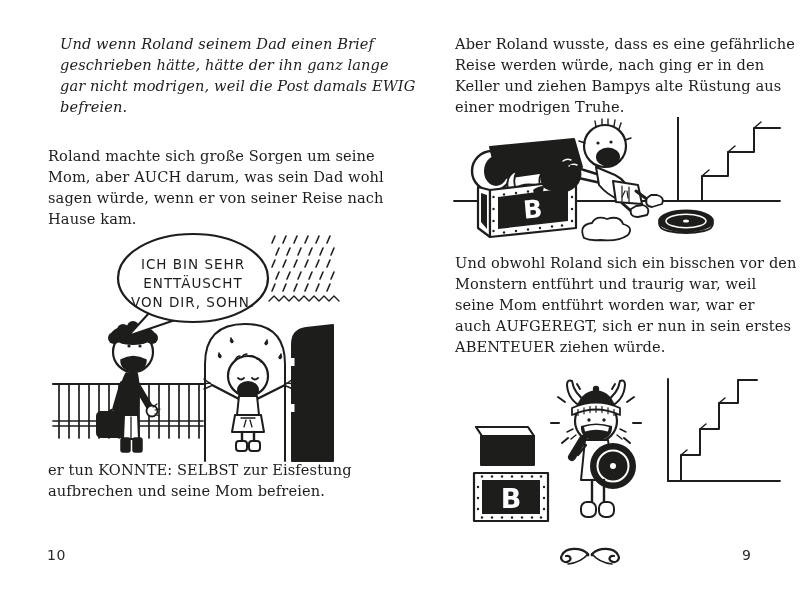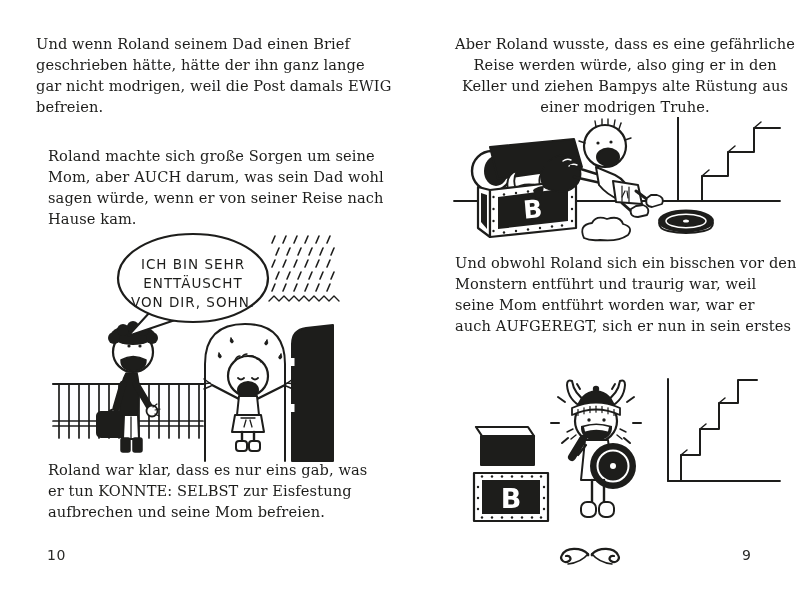--- a/index.html
+++ b/index.html
@@ -12,21 +12,21 @@
   svg text.bubble{font-family:"DejaVu Sans", sans-serif;font-weight:500;}
   svg text.chestB{font-family:"DejaVu Sans", sans-serif;font-weight:bold;}
 </style>
 </head>
 <body>
 
 <div class="spread">
 
   <section>
 
-    <div class="para" style="left:36px;top:33px;">
+    <div class="para" style="left:60px;top:33px;font-style:italic;">
       <span class="tline">Und wenn Roland seinem Dad einen Brief</span>
       <span class="tline">geschrieben hätte, hätte der ihn ganz lange</span>
       <span class="tline">gar nicht modrigen, weil die Post damals EWIG</span>
       <span class="tline">befreien.</span>
     </div>
 
     <div class="para" style="left:48px;top:145px;">
       <span class="tline">Roland machte sich große Sorgen um seine</span>
       <span class="tline">Mom, aber AUCH darum, was sein Dad wohl</span>
       <span class="tline">sagen würde, wenn er von seiner Reise nach</span>
@@ -171,33 +171,32 @@
       <g>
         <path d="M105,80 L83,104 L136,86 Z" fill="#ffffff" stroke-width="2"></path>
         <ellipse cx="148" cy="46" rx="75" ry="44" fill="#ffffff" stroke-width="2.2"></ellipse>
         <text class="bubble" x="148" y="37" text-anchor="middle" font-size="13.5" letter-spacing="1" fill="#1d1d1b" stroke="none">ICH BIN SEHR</text>
         <text class="bubble" x="148" y="56" text-anchor="middle" font-size="13.5" letter-spacing="1" fill="#1d1d1b" stroke="none">ENTTÄUSCHT</text>
         <text class="bubble" x="148" y="75" text-anchor="middle" font-size="13.5" letter-spacing="1" fill="#1d1d1b" stroke="none">VON DIR, SOHN.</text>
       </g>
     </svg>
 
     <div class="para" style="left:48px;top:459px;">
-      <span class="tline">Roland war klar, dass es nur eins gab, was</span>
       <span class="tline">er tun KONNTE: SELBST zur Eisfestung</span>
       <span class="tline">aufbrechen und seine Mom befreien.</span>
     </div>
 
     <div class="pagenum" style="left:47px;top:547px;">10</div>
   </section>
 
   <section>
 
-    <div class="para" style="left:455px;top:33px;text-align:center;">
+    <div class="para" style="left:455px;top:33px;">
       <span class="tline">Aber Roland wusste, dass es eine gefährliche</span>
-      <span class="tline">Reise werden würde, also ging er in den</span>
+      <span class="tline">Reise werden würde, nach ging er in den</span>
       <span class="tline">Keller und ziehen Bampys alte Rüstung aus</span>
       <span class="tline">einer modrigen Truhe.</span>
     </div>
 
     <svg class="illo" style="left:450px;top:117px;" width="332" height="132" viewBox="0 0 332 132" fill="none" stroke="#1d1d1b" stroke-width="2" stroke-linecap="round" stroke-linejoin="round">
 
       <line x1="4" y1="84" x2="330" y2="84" stroke-width="1.8"></line>
       <g>
         <line x1="228" y1="0" x2="228" y2="84"></line>
         <path d="M252,84 L252,59 L278,59 L278,35 L304,35 L304,11 L330,11"></path>
@@ -287,20 +286,21 @@
         <ellipse cx="236" cy="104" rx="20" ry="6.8" stroke="#ffffff" stroke-width="1.5"></ellipse>
         <ellipse cx="236" cy="104" rx="3" ry="1.6" fill="#ffffff" stroke="none"></ellipse>
       </g>
     </svg>
 
     <div class="para" style="left:455px;top:252px;">
       <span class="tline">Und obwohl Roland sich ein bisschen vor den</span>
       <span class="tline">Monstern entführt und traurig war, weil</span>
       <span class="tline">seine Mom entführt worden war, war er</span>
       <span class="tline">auch AUFGEREGT, sich er nun in sein erstes</span>
+      <span class="tline">ABENTEUER ziehen würde.</span>
     </div>
 
     <svg class="illo" style="left:440px;top:377px;" width="344" height="152" viewBox="0 0 344 152" fill="none" stroke="#1d1d1b" stroke-width="2" stroke-linecap="round" stroke-linejoin="round">
 
       <g>
         <line x1="228" y1="2" x2="228" y2="104"></line>
         <line x1="228" y1="104" x2="340" y2="104" stroke-width="1.8"></line>
         <path d="M241,104 L241,78 L260,78 L260,52 L279,52 L279,26 L298,26 L298,3 L317,3"></path>
         <path d="M241,78 l6,-5 M260,52 l6,-5 M279,26 l6,-5" stroke-width="1.5"></path>
       </g>

